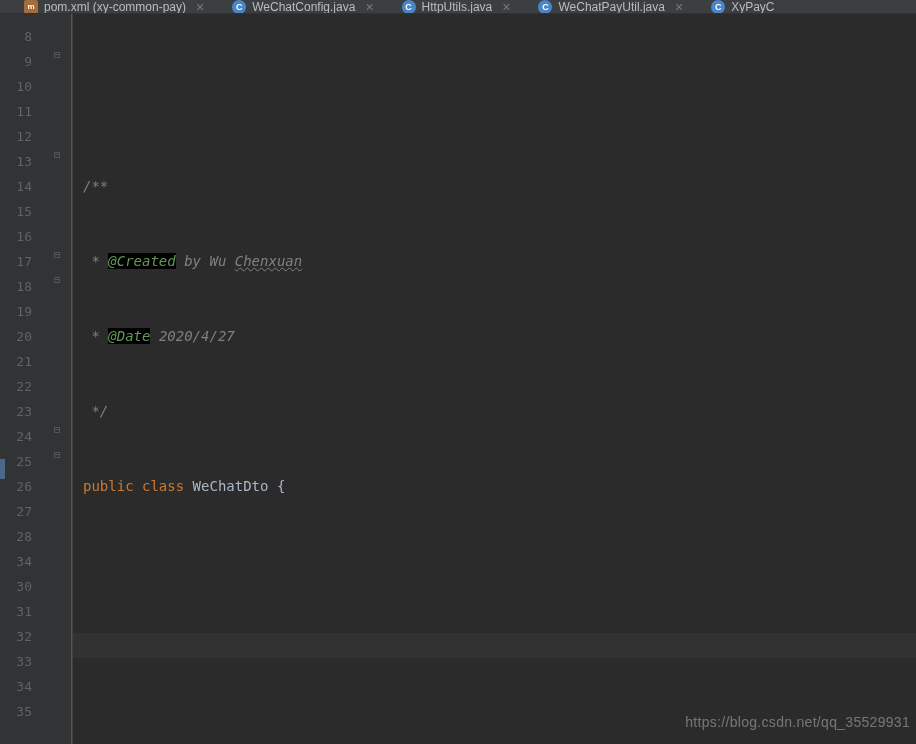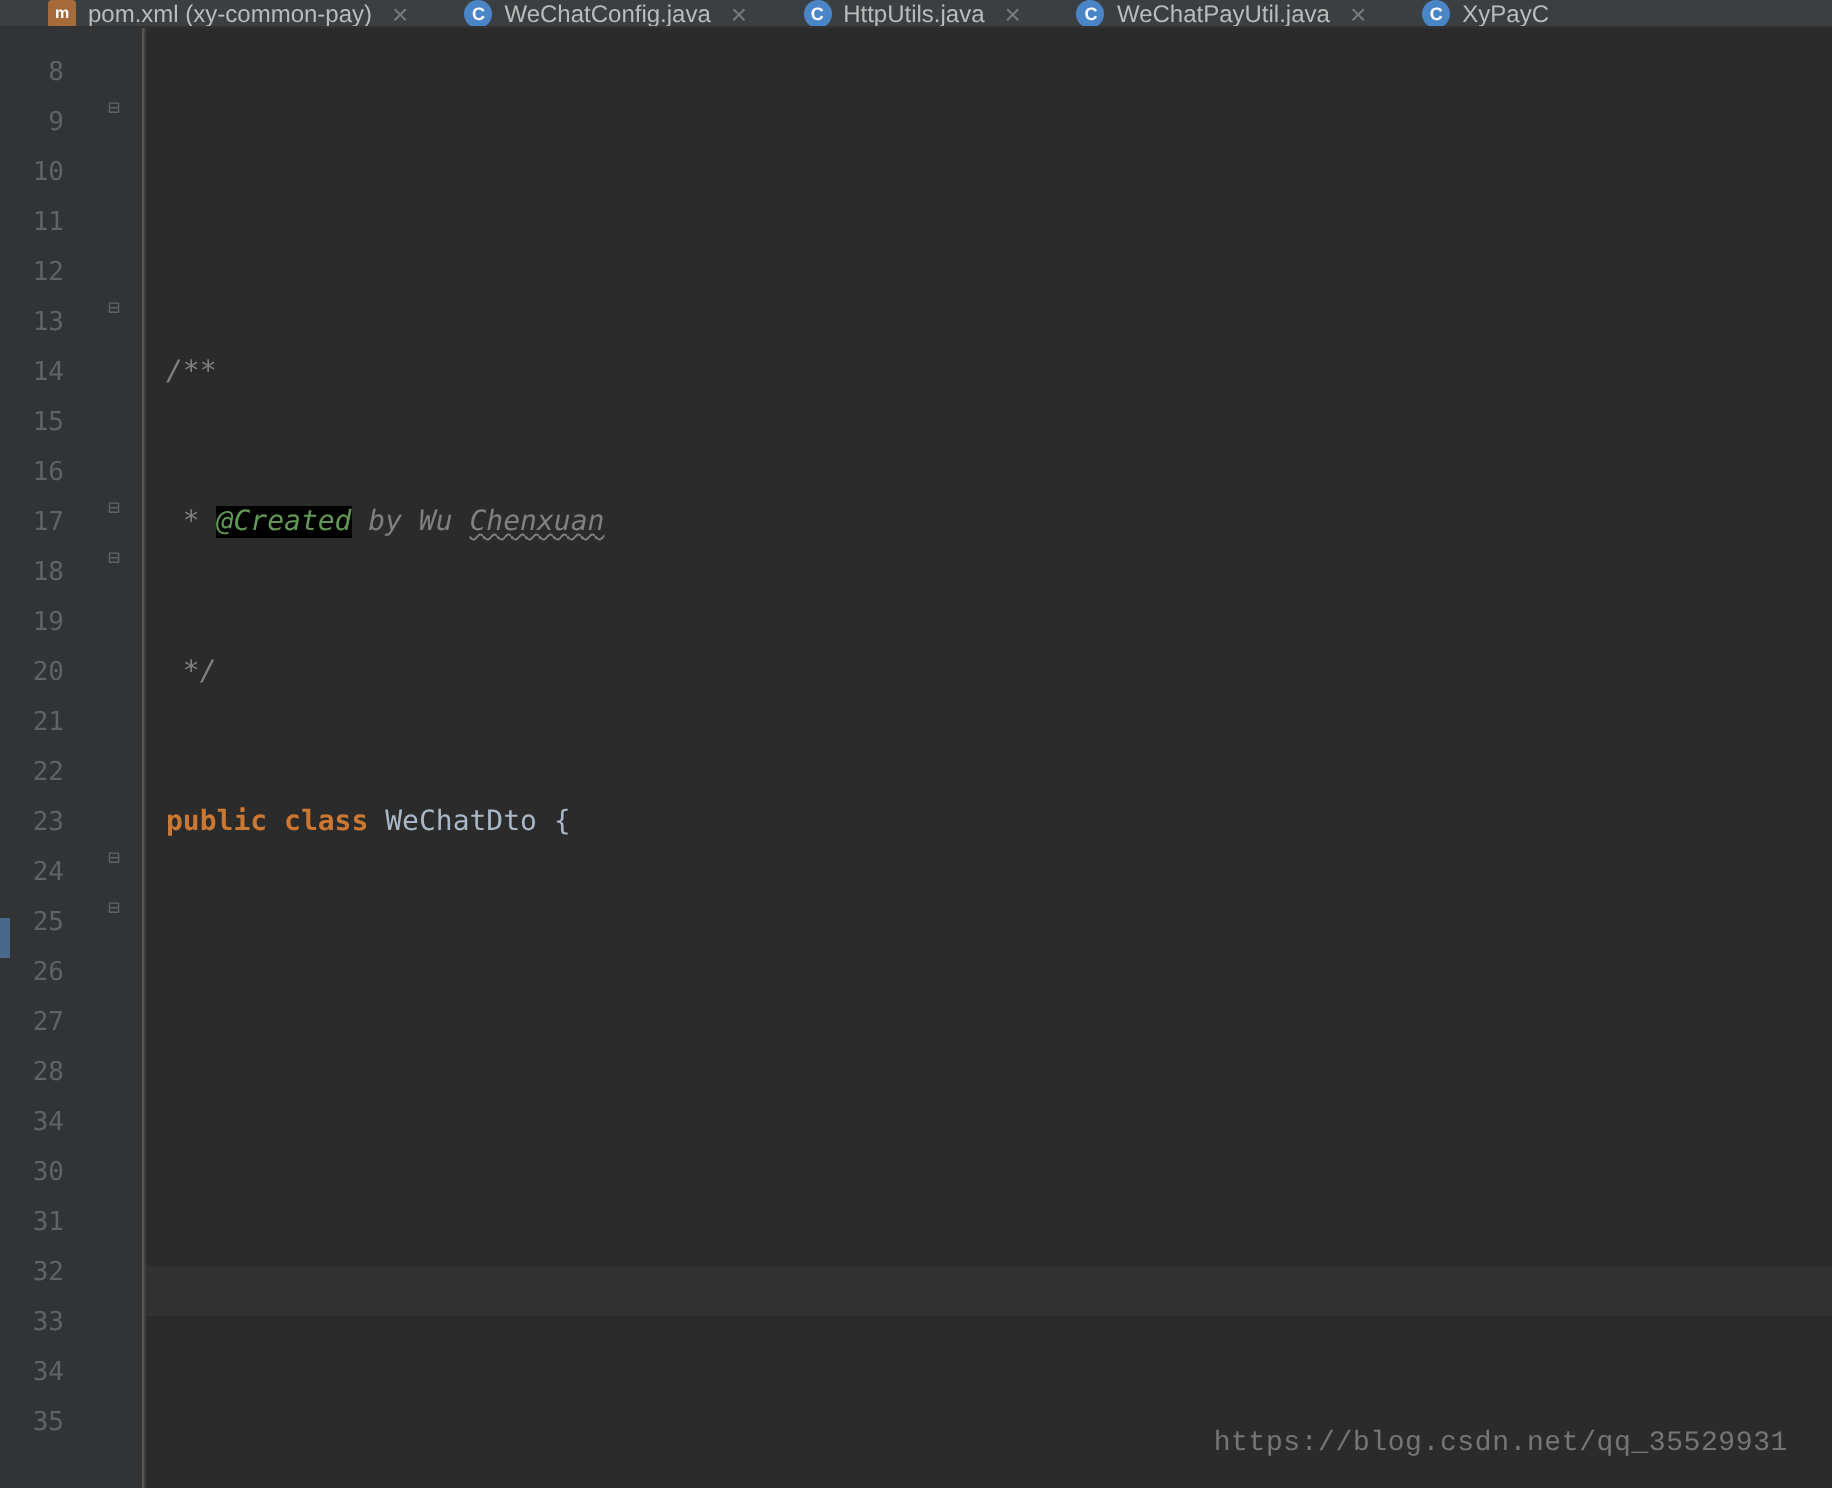--- a/index.html
+++ b/index.html
@@ -84,30 +84,30 @@
   .line-highlight {
     position: absolute;
     left: 0; right: 0;
     height: 25px;
     background: #323232;
     top: 619px;
   }
   .code-line { position: relative; height: 25px; padding-left: 10px; }
   .comment { color: #808080; font-style: italic; }
   .doctag-hl { color: #629755; font-style: italic; background: #000000; }
-  .kw { color: #cc7832; font-weight: bold; }
+  .kw { color: #cc7832; }
   .ann { color: #bbb529; }
   .ident { color: #a9b7c6; }
   .wavy { text-decoration: underline wavy #808080; text-decoration-thickness: 1px; }
   .watermark {
     position: absolute;
     bottom: 14px;
-    right: 22px;
+    right: 6px;
     color: rgba(255,255,255,0.35);
-    font-family: Liberation Mono, monospace;
+    font-family: Liberation Sans, sans-serif;
     font-size: 14px;
     letter-spacing: 0.3px;
   }
   .left-marker {
     position: absolute;
     left: 0;
     top: 459px;
     width: 5px;
     height: 20px;
     background: #4a688a;
@@ -181,20 +181,21 @@
     <span class="fold-mark" style="top:235px">⊟</span>
     <span class="fold-mark" style="top:260px">⊟</span>
     <span class="fold-mark" style="top:410px">⊟</span>
     <span class="fold-mark" style="top:435px">⊟</span>
   </div>
   <div class="code">
     <div class="line-highlight"></div>
     <div class="code-line"></div>
     <div class="code-line"><span class="comment">/**</span></div>
     <div class="code-line"><span class="comment"> * </span><span class="doctag-hl">@Created</span><span class="comment"> by Wu </span><span class="comment wavy">Chenxuan</span></div>
+    <div class="code-line"><span class="comment"> * </span><span class="doctag-hl">@Date</span><span class="comment"> 2020/4/27</span></div>
     <div class="code-line"><span class="comment"> */</span></div>
     <div class="code-line"><span class="kw">public</span> <span class="kw">class</span> <span class="ident">WeChatDto</span> <span class="ident">{</span></div>
     <div class="code-line"></div>
     
     
     
     
     
     
     

